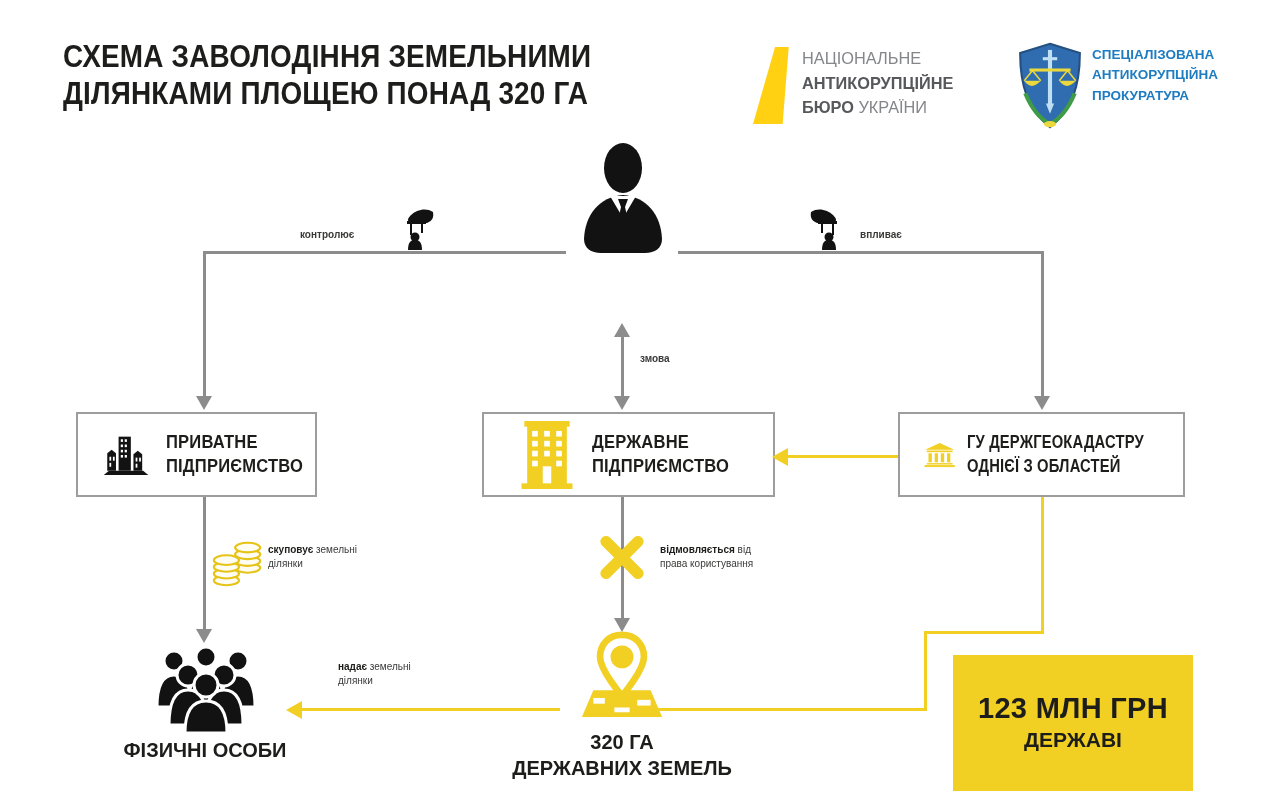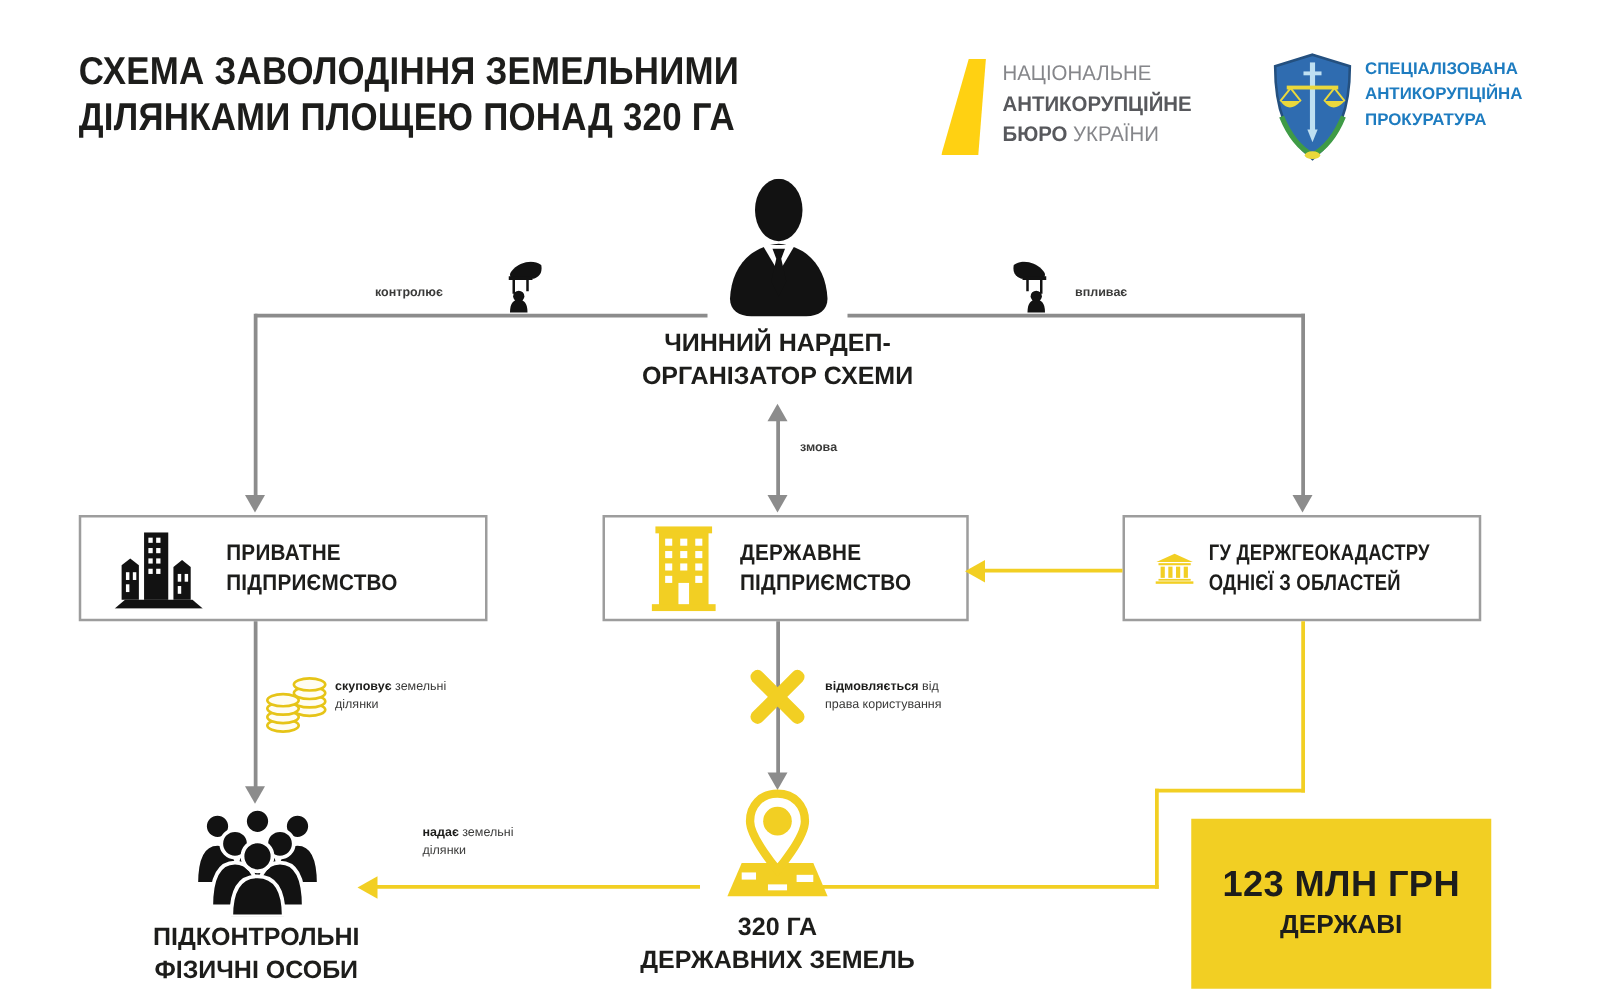--- a/index.html
+++ b/index.html
@@ -80,24 +80,20 @@
     <div>АНТИКОРУПЦІЙНА</div>
     <div>ПРОКУРАТУРА</div>
   </div>
 
   <svg class="abs" style="left:577px;top:143px" width="92" height="112" viewBox="0 0 92 112">
     <ellipse cx="46" cy="25" rx="19" ry="25" fill="#121212"></ellipse>
     <path d="M46 52 C22 54 8 72 7 96 C7 105 14 110 24 110 L68 110 C78 110 85 105 85 96 C84 72 70 54 46 52 Z" fill="#121212"></path>
     <polygon points="33,53 46,75 59,53" fill="#ffffff"></polygon>
     <polygon points="41,56 51,56 48,64 52,82 46,94 40,82 44,64" fill="#121212"></polygon>
   </svg>
-  <div class="abs big-label" style="left:472px;top:262px;width:300px">
-    <div>ЧИННИЙ НАРДЕП-</div>
-    <div>ОРГАНІЗАТОР СХЕМИ</div>
-  </div>
 
   <div class="abs gline" style="left:204px;top:251px;width:362px;height:3px"></div>
   <div class="abs gline" style="left:678px;top:251px;width:366px;height:3px"></div>
   <div class="abs gline" style="left:203px;top:251px;width:3px;height:146px"></div>
   <div class="abs arr arr-down" style="left:196px;top:396px"></div>
   <div class="abs gline" style="left:1041px;top:251px;width:3px;height:146px"></div>
   <div class="abs arr arr-down" style="left:1034px;top:396px"></div>
 
   <div class="abs gline" style="left:621px;top:336px;width:3px;height:62px"></div>
   <div class="abs arr arr-up" style="left:614px;top:323px"></div>
@@ -117,21 +113,21 @@
   <svg class="abs" style="left:810px;top:209px;transform:scaleX(-1)" width="40" height="42" viewBox="0 0 40 42">
     <path d="M39 3 C32 -2 22 1 17 6 C14 9 13 11 15 13 L33 14 C38 12 40 9 39 3 Z" fill="#121212"></path>
     <rect x="13" y="12" width="19" height="3" fill="#121212"></rect>
     <rect x="16" y="15" width="2" height="11" fill="#121212"></rect>
     <rect x="27" y="15" width="2" height="9" fill="#121212"></rect>
     <circle cx="21" cy="28" r="4.5" fill="#121212"></circle>
     <path d="M14 41 C14 33 17 31 21 31 C25 31 28 33 28 41 Z" fill="#121212"></path>
   </svg>
   <div class="abs edge-label" style="left:860px;top:228px;font-weight:600">впливає</div>
 
-  <div class="abs node-box" style="left:63px;top:412px;width:327px">
+  <div class="abs node-box" style="left:76px;top:412px;width:241px">
     <svg width="76" height="64" viewBox="0 0 110 92">
       <polygon points="4,92 106,92 94,82 16,82" fill="#121212"></polygon>
       <rect x="38" y="4" width="28" height="78" fill="#121212"></rect>
       <rect x="43" y="10" width="5" height="6" fill="#fff"></rect>
         <rect x="52" y="10" width="5" height="6" fill="#fff"></rect>
       <rect x="43" y="22" width="5" height="6" fill="#fff"></rect>
         <rect x="52" y="22" width="5" height="6" fill="#fff"></rect>
       <rect x="43" y="34" width="5" height="6" fill="#fff"></rect>
         <rect x="52" y="34" width="5" height="6" fill="#fff"></rect>
       <rect x="43" y="46" width="5" height="6" fill="#fff"></rect>
@@ -260,21 +256,20 @@
         <path d="M43 58 Q43 26 60 26 Q77 26 77 58 Z"></path>
       <circle cx="42" cy="30" r="11"></circle>
         <path d="M23 80 Q23 45 42 45 Q61 45 61 80 Z"></path>
       <circle cx="78" cy="30" r="11"></circle>
         <path d="M59 80 Q59 45 78 45 Q97 45 97 80 Z"></path>
       <circle cx="60" cy="40" r="12"></circle>
         <path d="M39 88 Q39 56 60 56 Q81 56 81 88 Z"></path>
     </g>
   </svg>
   <div class="abs big-label" style="left:95px;top:737px;width:220px">
-    <div>ПІДКОНТРОЛЬНІ</div>
     <div>ФІЗИЧНІ ОСОБИ</div>
   </div>
 
   <div class="abs damages">
     <div class="l1">123 МЛН ГРН</div>
     <div class="l2">ДЕРЖАВІ</div>
   </div>
 
 </div>
 

